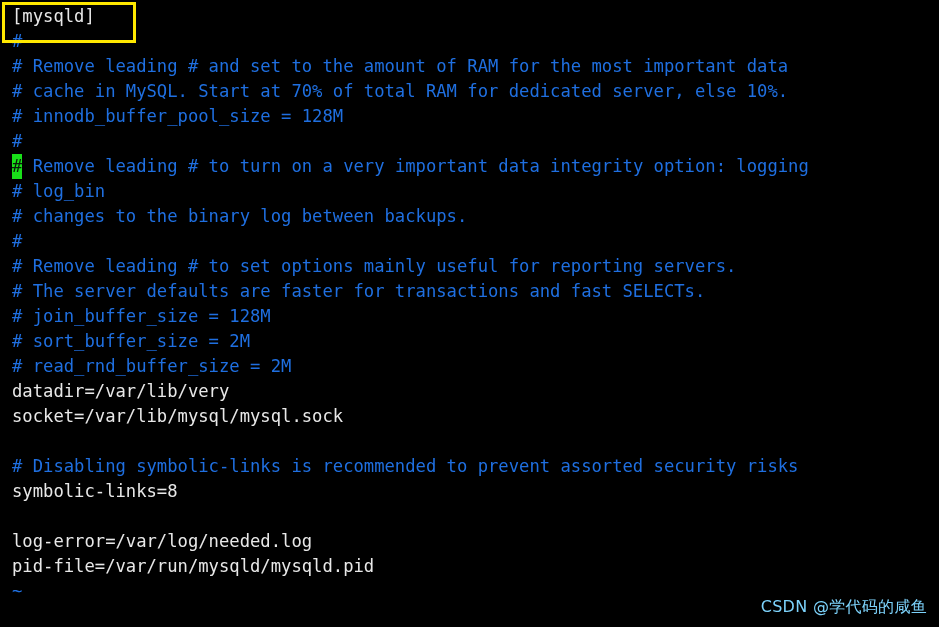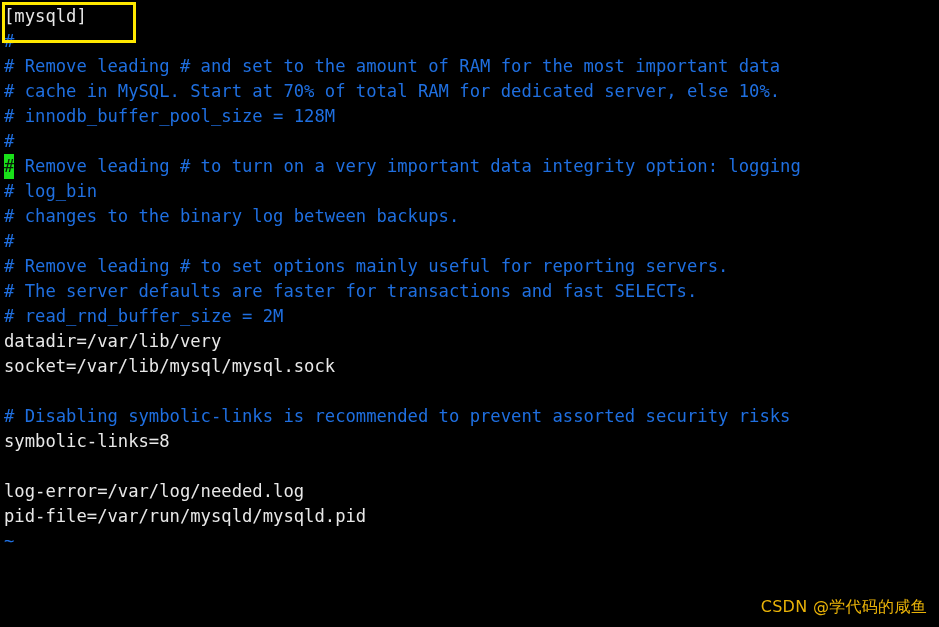--- a/index.html
+++ b/index.html
@@ -21,20 +21,21 @@
   #screen {
     position: absolute;
     left: 4px;
     top: 4px;
     width: 935px;
   }
   .line {
     height: 25px;
     white-space: pre;
     display: block;
+    margin-left: 8px;
   }
   .comment { color: #1f6fe0; }
   .value   { color: #e8e8e8; }
   .tilde   { color: #1f6fe0; }
   .blank   { color: transparent; }
 
   
   .cursor {
     background: #19e019;
     color: #0b1a0b;
@@ -50,21 +51,21 @@
     height: 41px;
     border: 3px solid #ffe800;
     box-sizing: border-box;
     pointer-events: none;
   }
 
   #watermark {
     position: absolute;
     right: 12px;
     bottom: 8px;
-    color: #eab308;
+    color: #7dd3fc;
     font-family: "DejaVu Sans", "Liberation Sans", sans-serif;
     font-size: 16px;
     letter-spacing: 0.3px;
     white-space: nowrap;
   }
 </style>
 </head>
 <body>
 
 <div id="terminal">
@@ -75,20 +76,22 @@
       <div class="line comment"># Remove leading # and set to the amount of RAM for the most important data</div>
       <div class="line comment"># cache in MySQL. Start at 70% of total RAM for dedicated server, else 10%.</div>
       <div class="line comment"># innodb_buffer_pool_size = 128M</div>
       <div class="line comment">#</div>
       <div class="line comment"><span class="cursor">#</span><span> Remove leading # to turn on a very important data integrity option: logging</span></div>
       <div class="line comment"># log_bin</div>
       <div class="line comment"># changes to the binary log between backups.</div>
       <div class="line comment">#</div>
       <div class="line comment"># Remove leading # to set options mainly useful for reporting servers.</div>
       <div class="line comment"># The server defaults are faster for transactions and fast SELECTs.</div>
+      <div class="line comment"># join_buffer_size = 128M</div>
+      <div class="line comment"># sort_buffer_size = 2M</div>
       <div class="line comment"># read_rnd_buffer_size = 2M</div>
       <div class="line value">datadir=/var/lib/very</div>
       <div class="line value">socket=/var/lib/mysql/mysql.sock</div>
       <div class="line blank"></div>
       <div class="line comment"># Disabling symbolic-links is recommended to prevent assorted security risks</div>
       <div class="line value">symbolic-links=8</div>
       <div class="line blank"></div>
       <div class="line value">log-error=/var/log/needed.log</div>
       <div class="line value">pid-file=/var/run/mysqld/mysqld.pid</div>
       <div class="line tilde">~</div>

